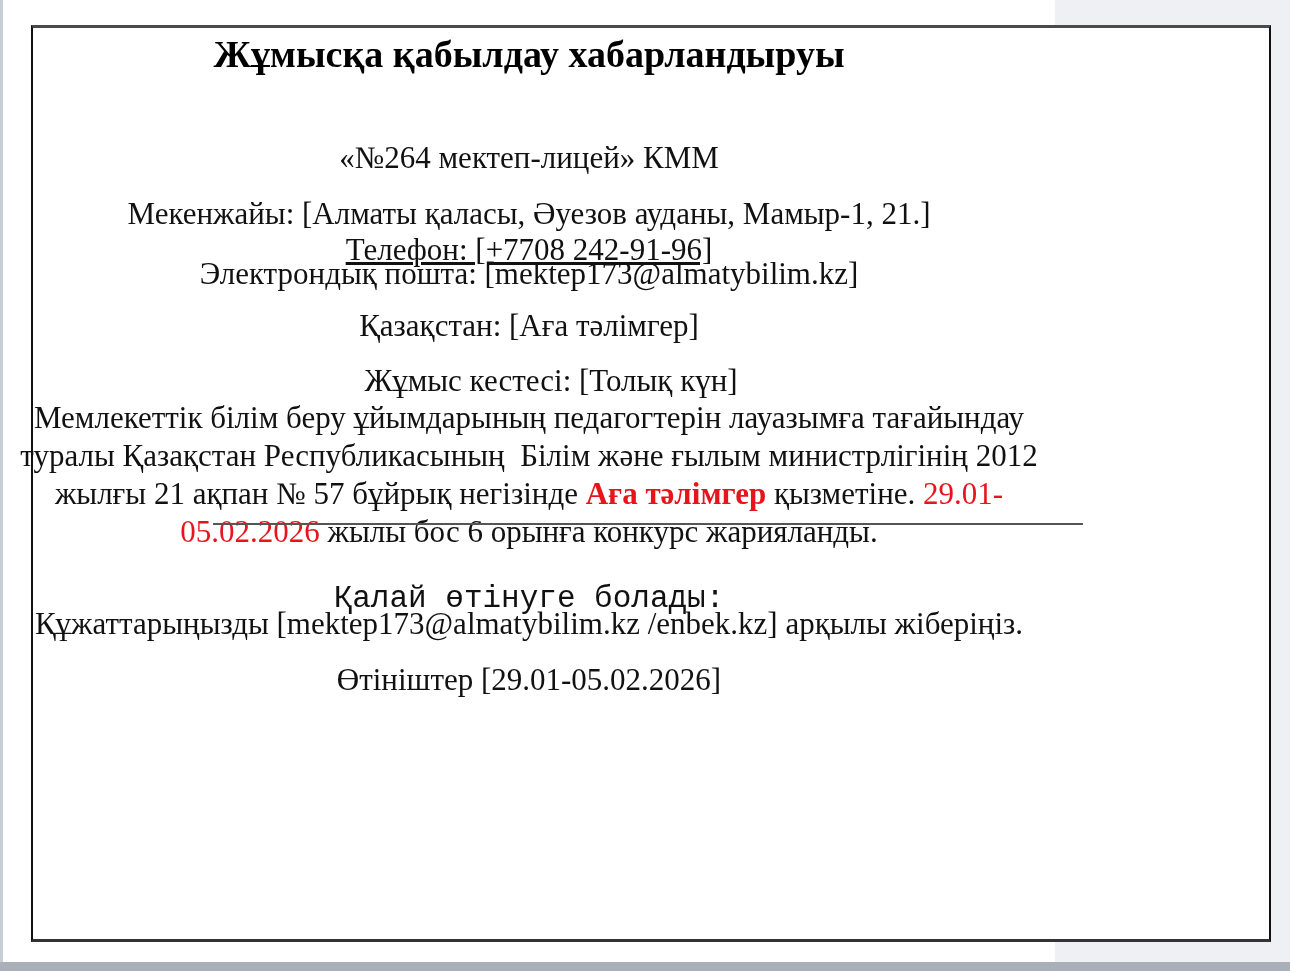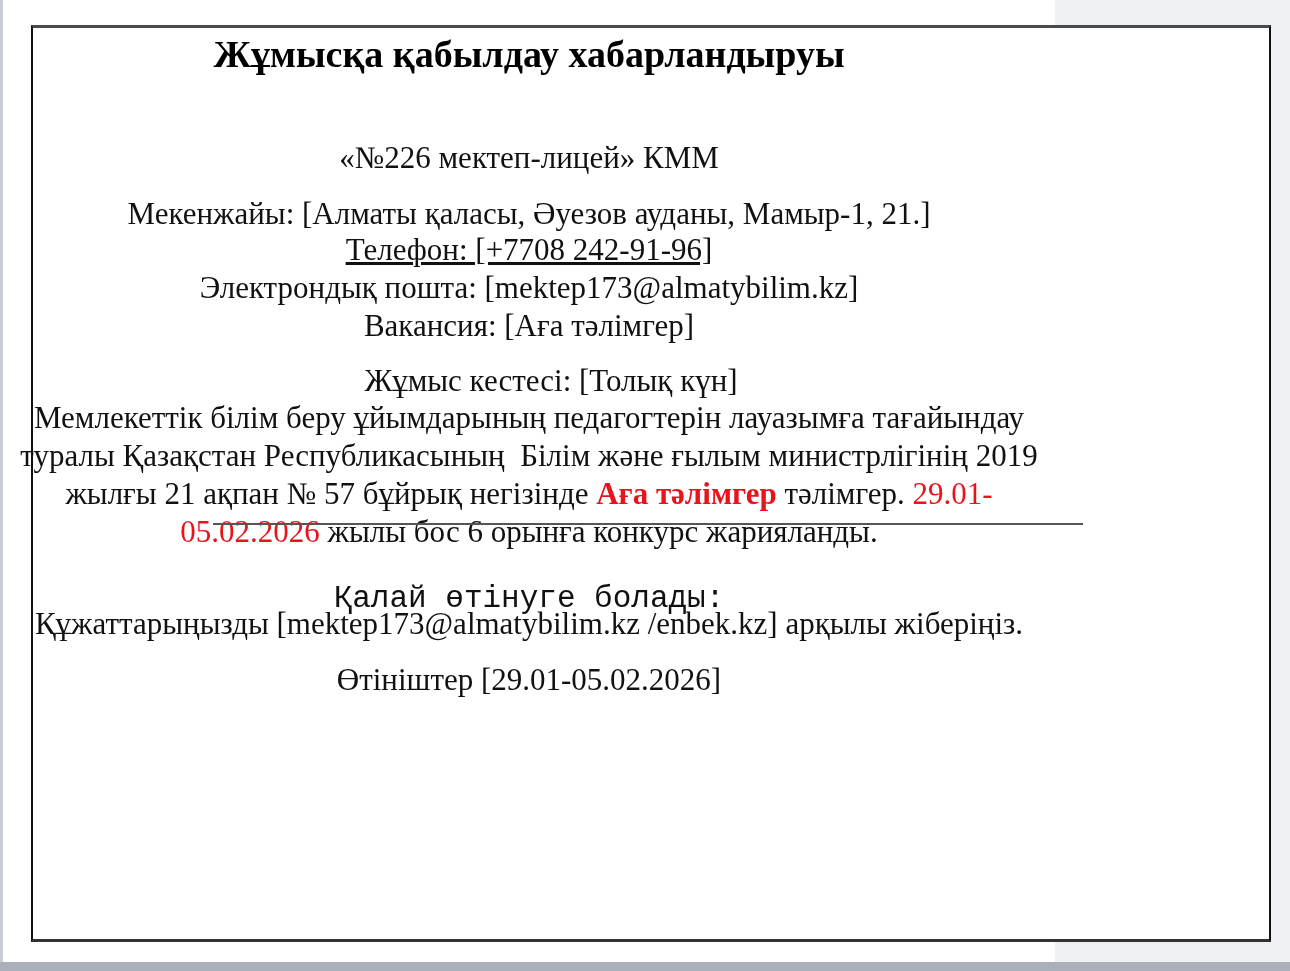--- a/index.html
+++ b/index.html
@@ -76,31 +76,31 @@
   </style>
 </head>
 <body>
 
 <div class="left-strip"></div>
 <div class="page">
   <div class="frame"></div>
 
   <div class="title">Жұмысқа қабылдау хабарландыруы</div>
 
-  <div class="line" style="top:139px;">«№226 мектеп-лицей» КММ</div>
+  <div class="line" style="top:139px;">«№264 мектеп-лицей» КММ</div>
 
   <div class="line" style="top:195px;">Мекенжайы: [Алматы қаласы, Әуезов ауданы, Мамыр-1, 21.]</div>
   <div class="line" style="top:231px;text-decoration:underline;">Телефон: [+7708 242-91-96]</div>
-  <div class="line" style="top:269px;">Электрондық пошта: [mektep173@almatybilim.kz]</div>
-  <div class="line" style="top:307px;">Вакансия: [Аға тәлімгер]</div>
+  <div class="line" style="top:255px;">Электрондық пошта: [mektep173@almatybilim.kz]</div>
+  <div class="line" style="top:307px;">Қазақстан: [Аға тәлімгер]</div>
 
   <div class="line" style="top:362px;margin-left:44px;">Жұмыс кестесі: [Толық күн]</div>
   <div class="line" style="top:399px;">Мемлекеттік білім беру ұйымдарының педагогтерін лауазымға тағайындау</div>
-  <div class="line" style="top:437px;">туралы Қазақстан Республикасының  Білім және ғылым министрлігінің 2019</div>
-  <div class="line" style="top:475px;"><span>жылғы 21 ақпан № 57 бұйрық негізінде </span><span class="red-bold">Аға тәлімгер</span><span> тәлімгер. </span><span class="red">29.01-</span></div>
+  <div class="line" style="top:437px;">туралы Қазақстан Республикасының  Білім және ғылым министрлігінің 2012</div>
+  <div class="line" style="top:475px;"><span>жылғы 21 ақпан № 57 бұйрық негізінде </span><span class="red-bold">Аға тәлімгер</span><span> қызметіне. </span><span class="red">29.01-</span></div>
   <div class="line" style="top:513px;"><span class="red">05.02.2026</span><span> жылы бос 6 орынға конкурс жарияланды.</span></div>
   <div class="strike-line"></div>
 
   <div class="line" style="top:580px;font-family:Liberation Mono, monospace;">Қалай өтінуге болады:</div>
   <div class="line" style="top:605px;">Құжаттарыңызды [mektep173@almatybilim.kz /enbek.kz] арқылы жіберіңіз.</div>
 
   <div class="line" style="top:661px;">Өтініштер [29.01-05.02.2026]</div>
 </div>
 <div class="bottom-band"></div>
 

